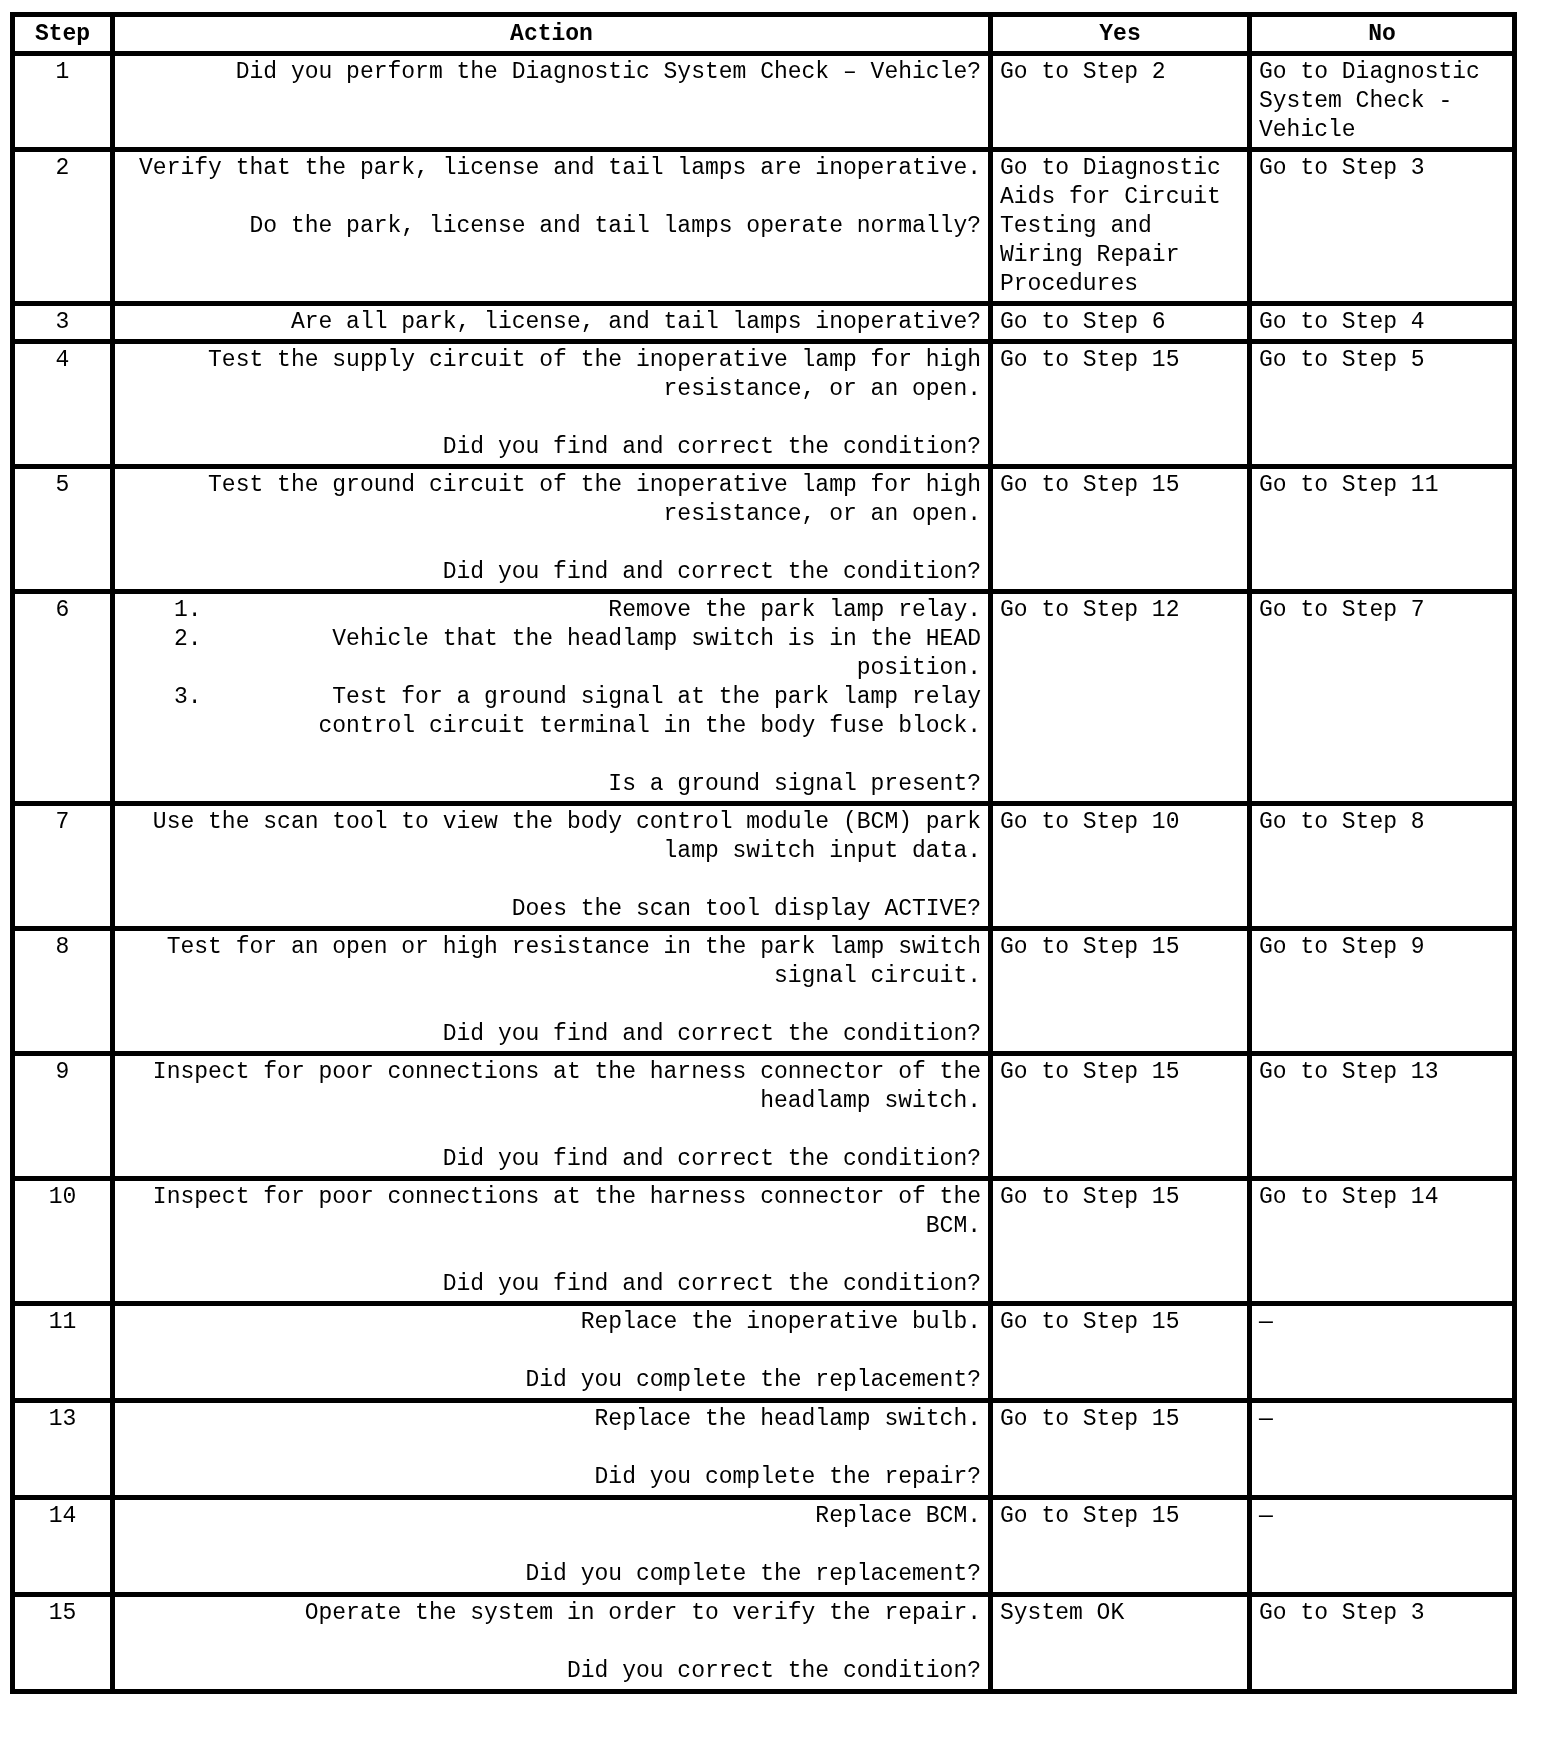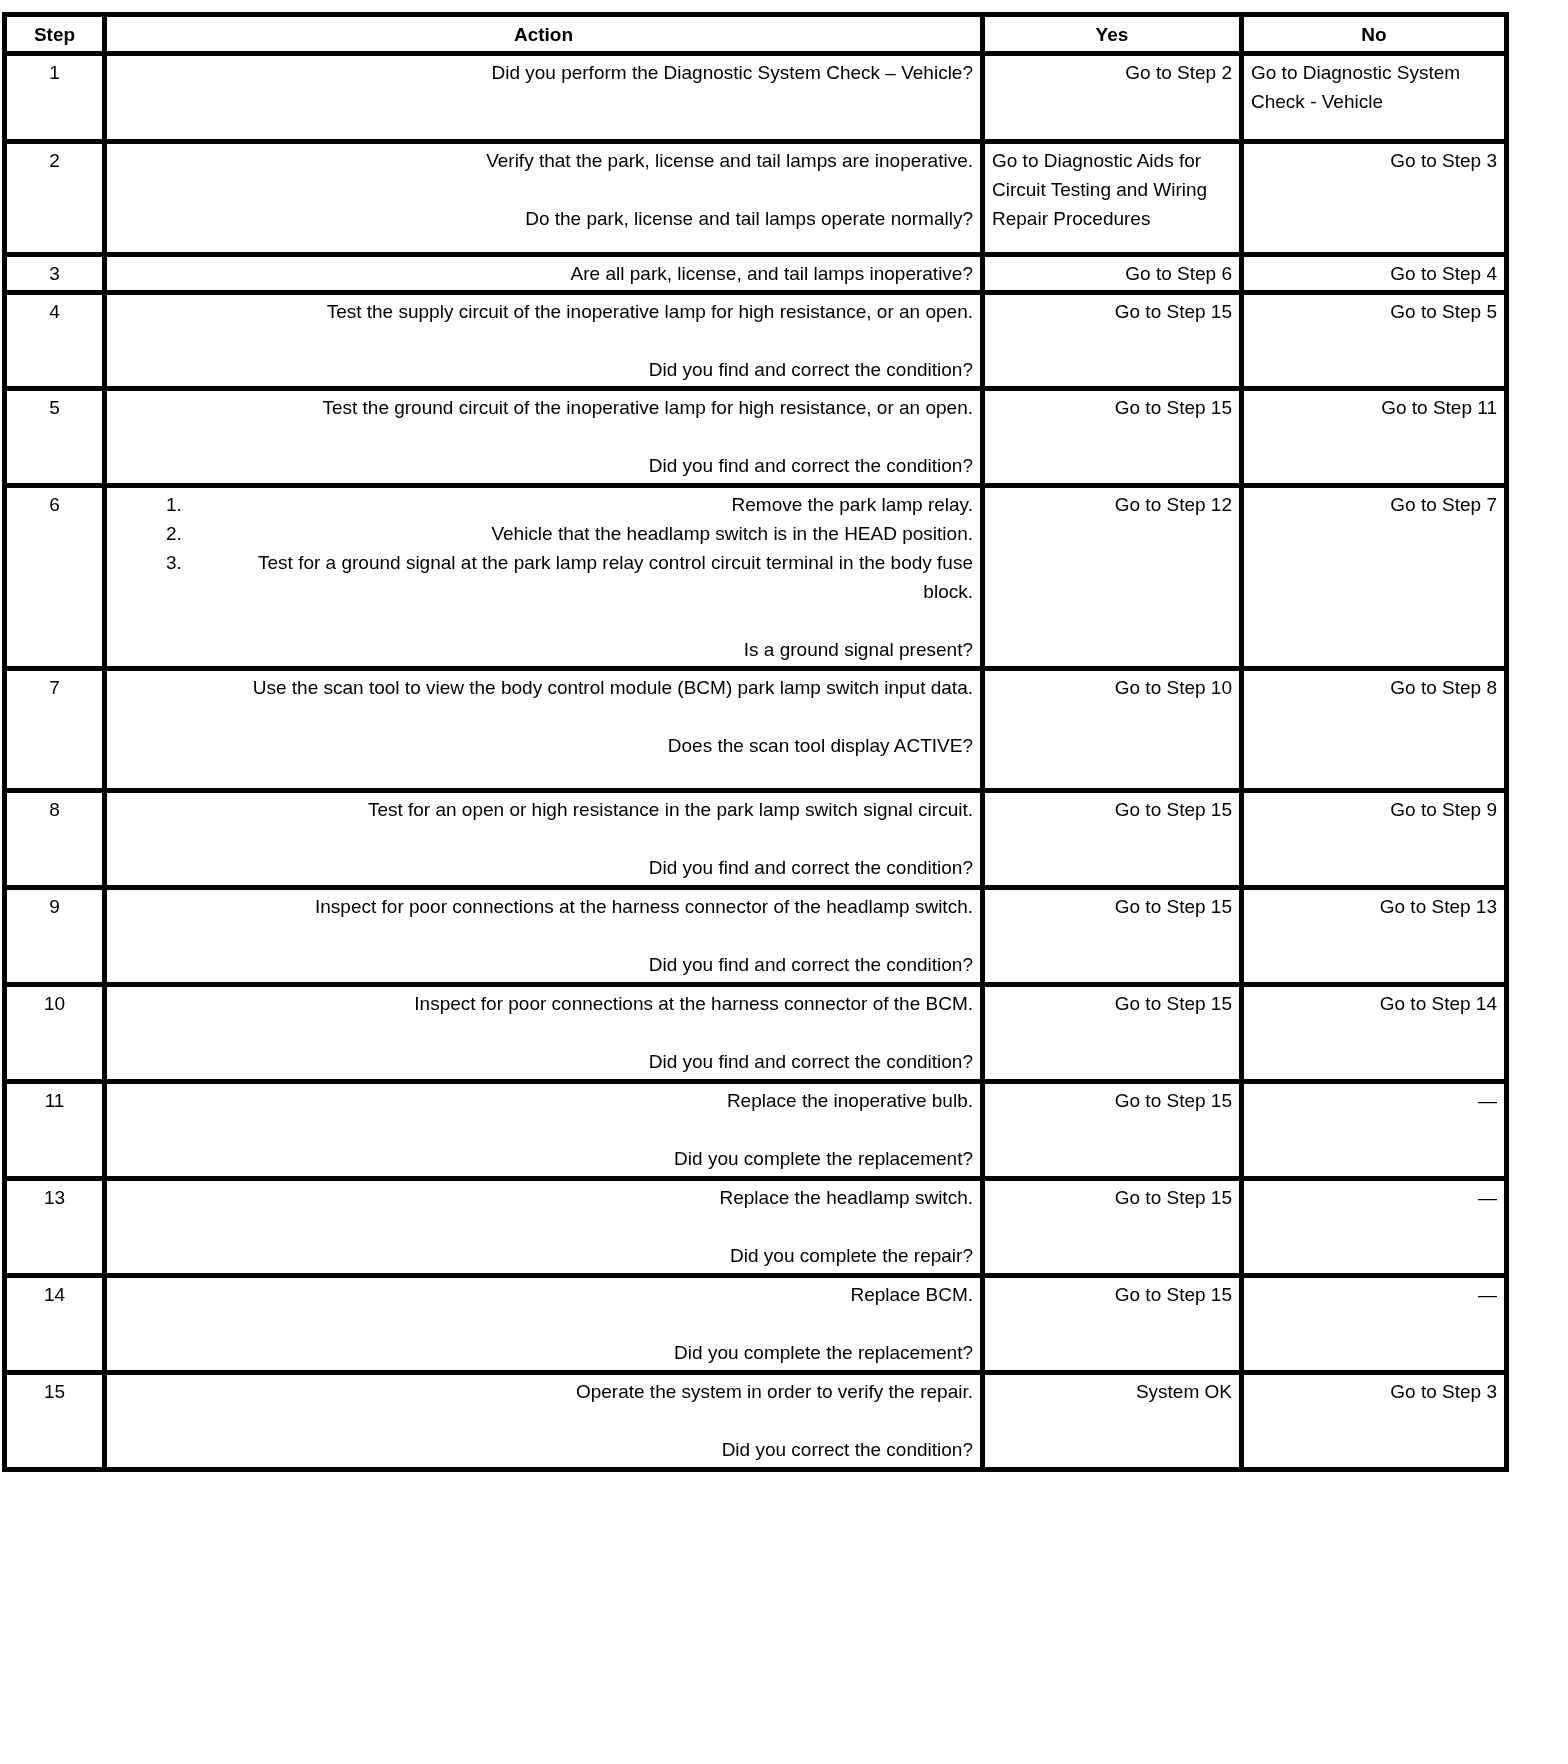--- a/index.html
+++ b/index.html
@@ -1,37 +1,38 @@
 <!DOCTYPE html>
 <html><head>
 <meta charset="utf-8">
 <style>
   html, body { margin: 0; padding: 0; background: #ffffff; }
   body { width: 1568px; height: 1764px; position: relative; font-family: "Liberation Sans", sans-serif; color: #000; }
   table.diag {
-    position: absolute; left: 2px; top: 12px;
+    position: absolute; left: 10px; top: 12px;
     width: 1502px;
     border-collapse: collapse;
     table-layout: fixed;
-    font-size: 19px;
+    font-size: 23px;
     line-height: 29px;
+    font-family: Liberation Mono, monospace;
   }
   table.diag td, table.diag th {
     border: 5px solid #000;
     padding: 2px 7px;
     vertical-align: top;
   }
   table.diag th { font-weight: bold; text-align: center; height: 32px; vertical-align: middle; padding: 1px 4px; }
   col.c-step { width: 100px; }
   col.c-action { width: 878px; }
   col.c-yes { width: 259px; }
   col.c-no { width: 265px; }
   td.step { text-align: center; vertical-align: middle; }
   td.action { position: relative; text-align: right; }
-  td.yes, td.no { vertical-align: bottom; text-align: right; }
+  td.yes, td.no { vertical-align: bottom; text-align: left; }
   td.left { text-align: left; }
   td.top { vertical-align: top; margin-top: 38px; }
   .prompt-gap { height: 29px; }
   ol.sub { margin: 0; padding-left: 0; list-style: none; }
   ol.sub li { position: relative; padding-left: 101px; }
   ol.sub li .num { position: absolute; left: 52px; }
 </style>
 </head>
 <body>
 

